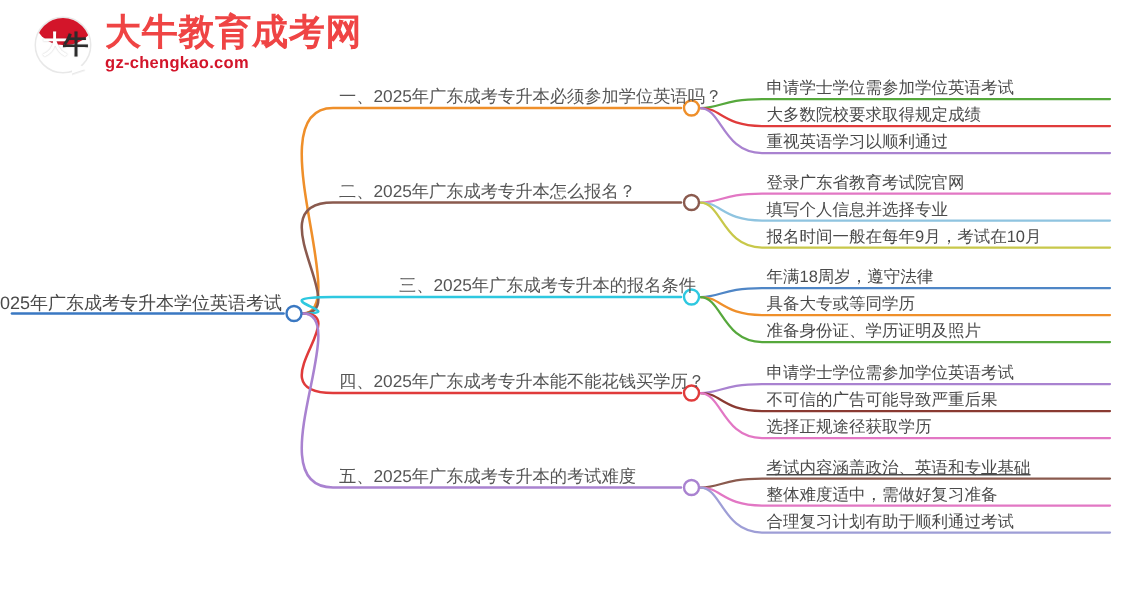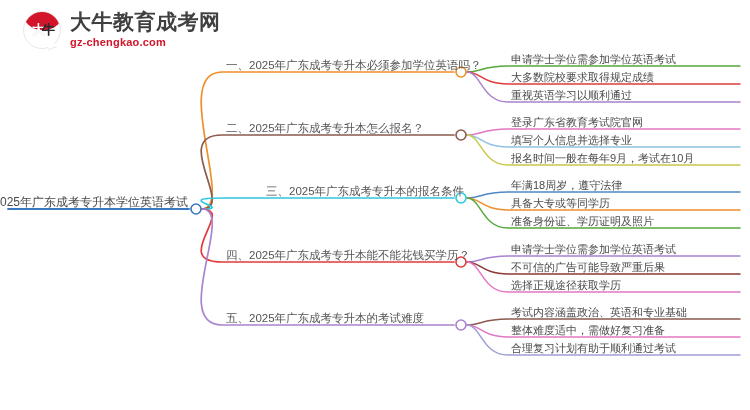--- a/index.html
+++ b/index.html
@@ -64,38 +64,38 @@
     filter: drop-shadow(0 1px 0 #e8e8e8);
   }
   #logo-mark .glyph {
     position: absolute;
     left: 0;
     top: 0;
     width: 40px;
     height: 40px;
     line-height: 40px;
     text-align: center;
-    font-size: 13px;
+    font-size: 17px;
     font-weight: bold;
     letter-spacing: -3px;
     color: #ffffff;
     text-shadow: 0 0 1px rgba(0,0,0,.25);
   }
   #logo-mark .glyph .lower {
     color: #2c2c2c;
   }
   #logo-text {
     position: absolute;
     left: 48px;
     top: 1px;
   }
   #logo-title {
-    font-size: 21px;
+    font-size: 24px;
     font-weight: bold;
-    color: #404040;
+    color: #ef4444;
     letter-spacing: 0.5px;
     line-height: 26px;
     white-space: nowrap;
   }
   #logo-sub {
     font-size: 11px;
     font-weight: bold;
     color: #d3152a;
     letter-spacing: 0.2px;
     line-height: 15px;
@@ -192,16 +192,16 @@
     <div class="node-label leaf-label" style="top: 151px; left: 511px;">报名时间一般在每年9月，考试在10月</div>
     <div class="node-label branch-label" style="top: 184px; left: 226px; margin-left: 40px;">三、2025年广东成考专升本的报名条件</div>
     <div class="node-label leaf-label" style="top: 178px; left: 511px;">年满18周岁，遵守法律</div>
     <div class="node-label leaf-label" style="top: 196px; left: 511px;">具备大专或等同学历</div>
     <div class="node-label leaf-label" style="top: 214px; left: 511px; text-align: center;">准备身份证、学历证明及照片</div>
     <div class="node-label branch-label" style="top: 248px; left: 226px;">四、2025年广东成考专升本能不能花钱买学历？</div>
     <div class="node-label leaf-label" style="top: 242px; left: 511px;">申请学士学位需参加学位英语考试</div>
     <div class="node-label leaf-label" style="top: 260px; left: 511px;">不可信的广告可能导致严重后果</div>
     <div class="node-label leaf-label" style="top: 278px; left: 511px;">选择正规途径获取学历</div>
     <div class="node-label branch-label" style="top: 311px; left: 226px;">五、2025年广东成考专升本的考试难度</div>
-    <div class="node-label leaf-label" style="top: 305px; left: 511px;">考试内容涵盖政治、英语和专业基础</div>
+    <div class="node-label leaf-label" style="top: 305px; left: 511px; text-decoration: underline;">考试内容涵盖政治、英语和专业基础</div>
     <div class="node-label leaf-label" style="top: 323px; left: 511px;">整体难度适中，需做好复习准备</div>
     <div class="node-label leaf-label" style="top: 341px; left: 511px;">合理复习计划有助于顺利通过考试</div>
   </div>
 
 </body></html>

